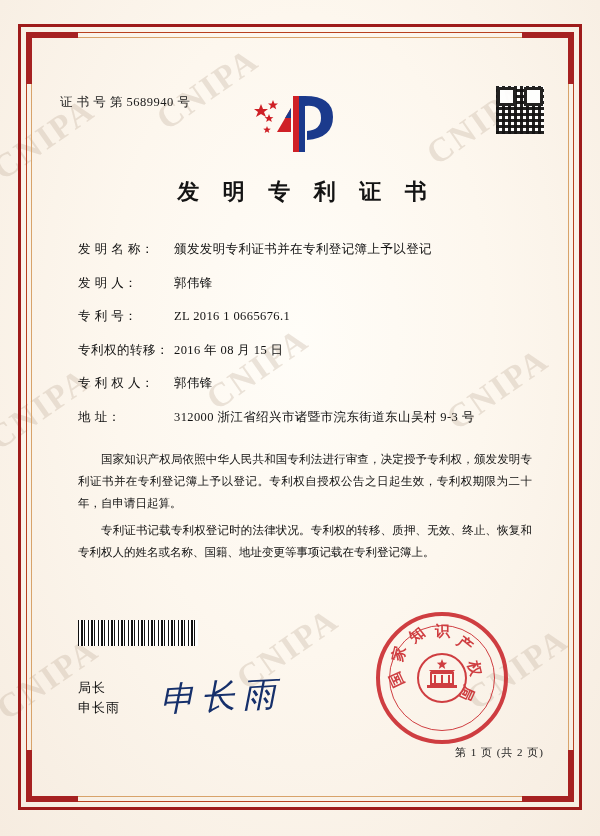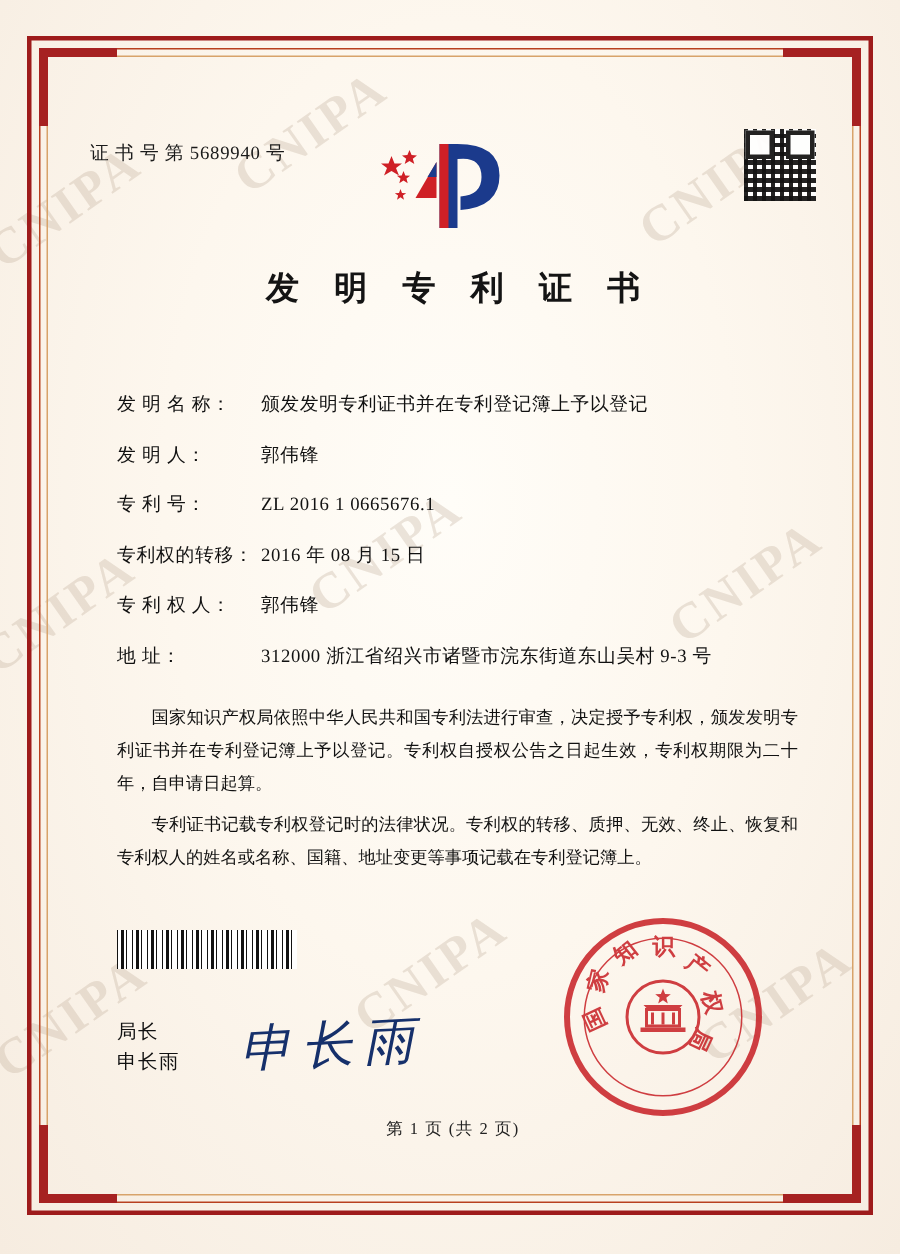--- a/index.html
+++ b/index.html
@@ -133,21 +133,21 @@
     font-family: "Liberation Serif", "DejaVu Serif", serif;
     font-size: 22px;
     font-weight: bold;
     letter-spacing: 9px;
     color: #141414;
     margin-top: 66px;
     text-indent: 9px;
   }
 
   .fields {
-    margin-top: 54px;
+    margin-top: 34px;
     padding-left: 18px;
     padding-right: 10px;
   }
   .field-row {
     display: flex;
     align-items: baseline;
     margin-bottom: 16.5px;
     font-family: "Liberation Serif", "DejaVu Serif", serif;
     font-size: 12.5px;
     color: #111;
@@ -263,21 +263,21 @@
     transform: translate(-50%, -50%);
     width: 54px;
     height: 54px;
   }
 
   .page-no {
     position: absolute;
     bottom: 26px;
     left: 0;
     right: 0;
-    text-align: center;
+    text-align: right;
     font-family: "Liberation Serif", "DejaVu Serif", serif;
     font-size: 11px;
     color: #222;
     letter-spacing: 1px;
   }
 
   .footer-note {
     position: absolute;
     bottom: 8px;
     left: 0;

